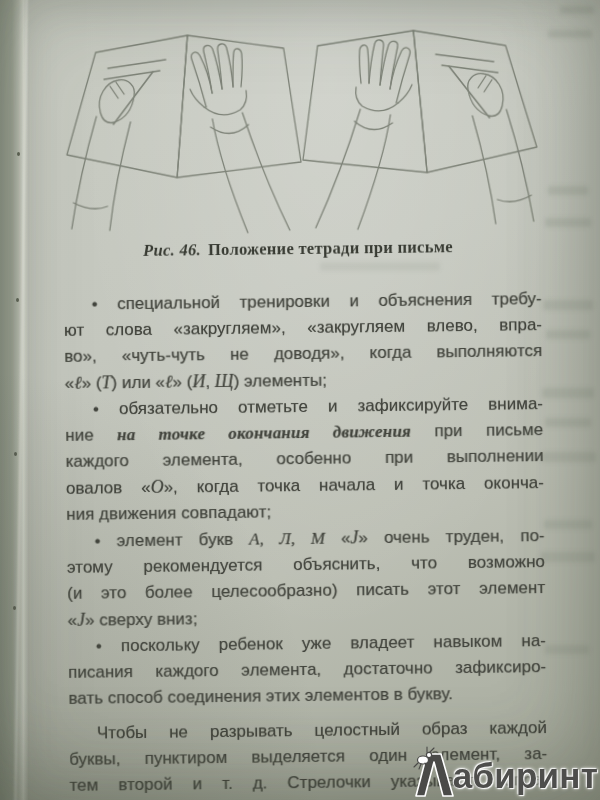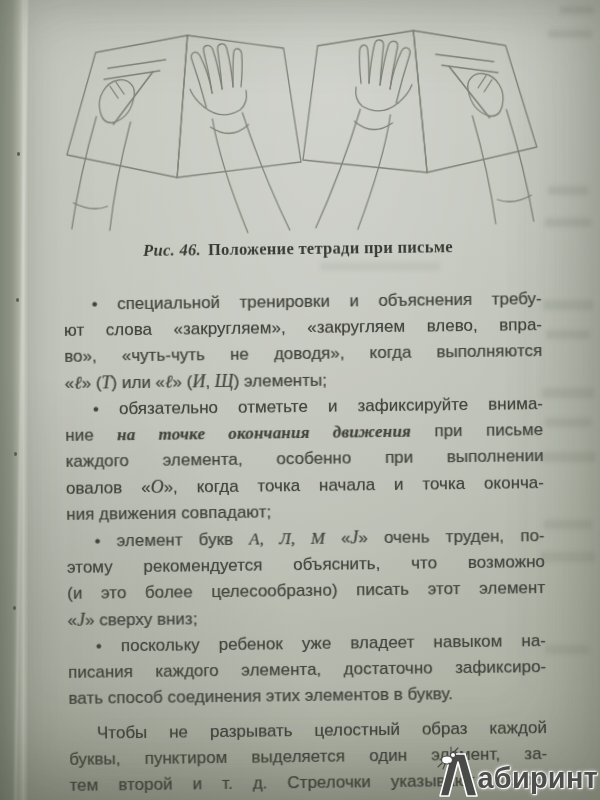--- a/index.html
+++ b/index.html
@@ -27,21 +27,21 @@
     font-size:17px;line-height:26px;color:#42443d;text-shadow:0 0 0.7px rgba(62,64,57,0.55);}
   .line{text-align:justify;text-align-last:justify;white-space:nowrap;}
   .line{white-space:normal;}
   .line.last{text-align-last:left;}
   .line.first{padding-left:28px;}
   .s-bi{font-family:"Liberation Serif",serif;font-style:italic;font-weight:bold;letter-spacing:0.2px;}
   .s-i{font-family:"Liberation Serif",serif;font-style:italic;}
   .s-c{font-family:"Liberation Serif",serif;font-style:italic;font-size:18px;}
   .bleed{position:absolute;background:rgba(125,132,118,0.22);border-radius:2px;filter:blur(2px);z-index:1;}
   .watermark{position:absolute;right:2px;bottom:1px;z-index:7;display:flex;align-items:flex-end;filter:blur(0.2px);}
-  .wm-text{font-size:29px;font-weight:bold;color:#4e4e4c;letter-spacing:0.2px;line-height:1;padding-bottom:6px;
+  .wm-text{font-size:35px;font-weight:bold;color:#4e4e4c;letter-spacing:0.2px;line-height:1;padding-bottom:6px;
     text-shadow:0 0 2px #fff,0 0 4px #fff,1px 1px 1px rgba(255,255,255,0.95),-1px -1px 1px rgba(255,255,255,0.8);}
   .wm-logo{margin-right:-3px;}
 </style>
 </head>
 <body>
 
 <div class="photo">
 
   <div class="page-edge"></div>
   <div class="edge-line"></div>

